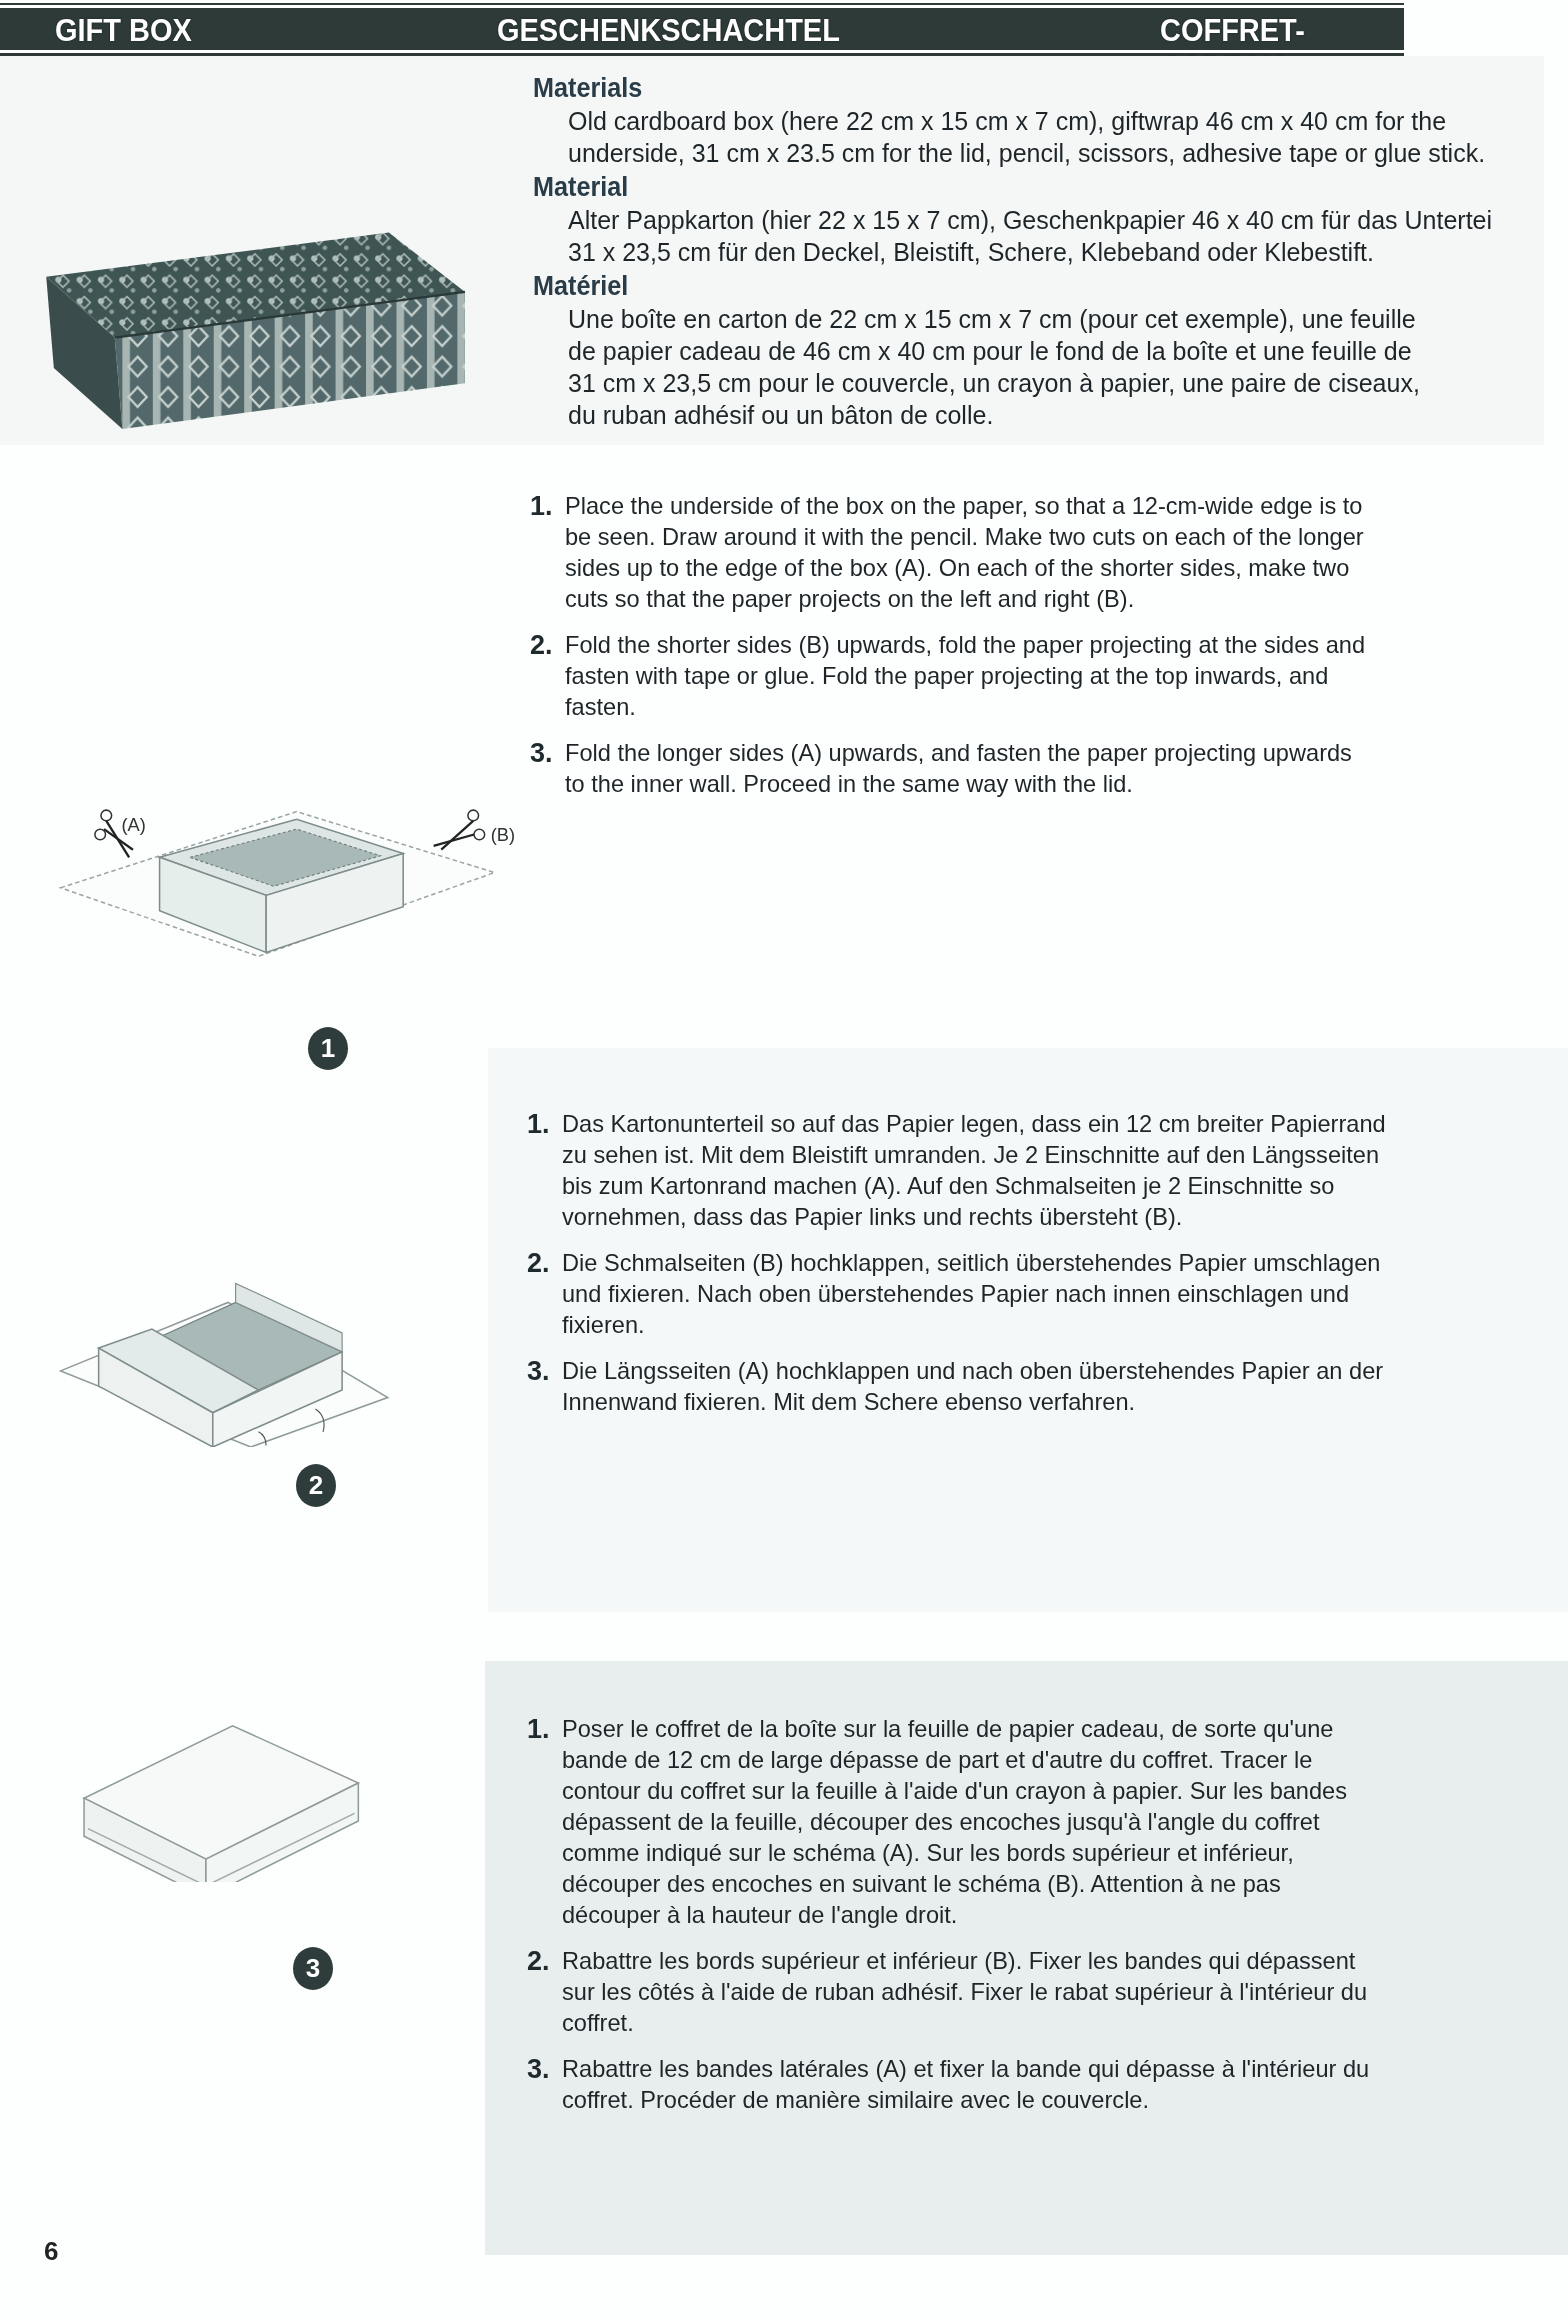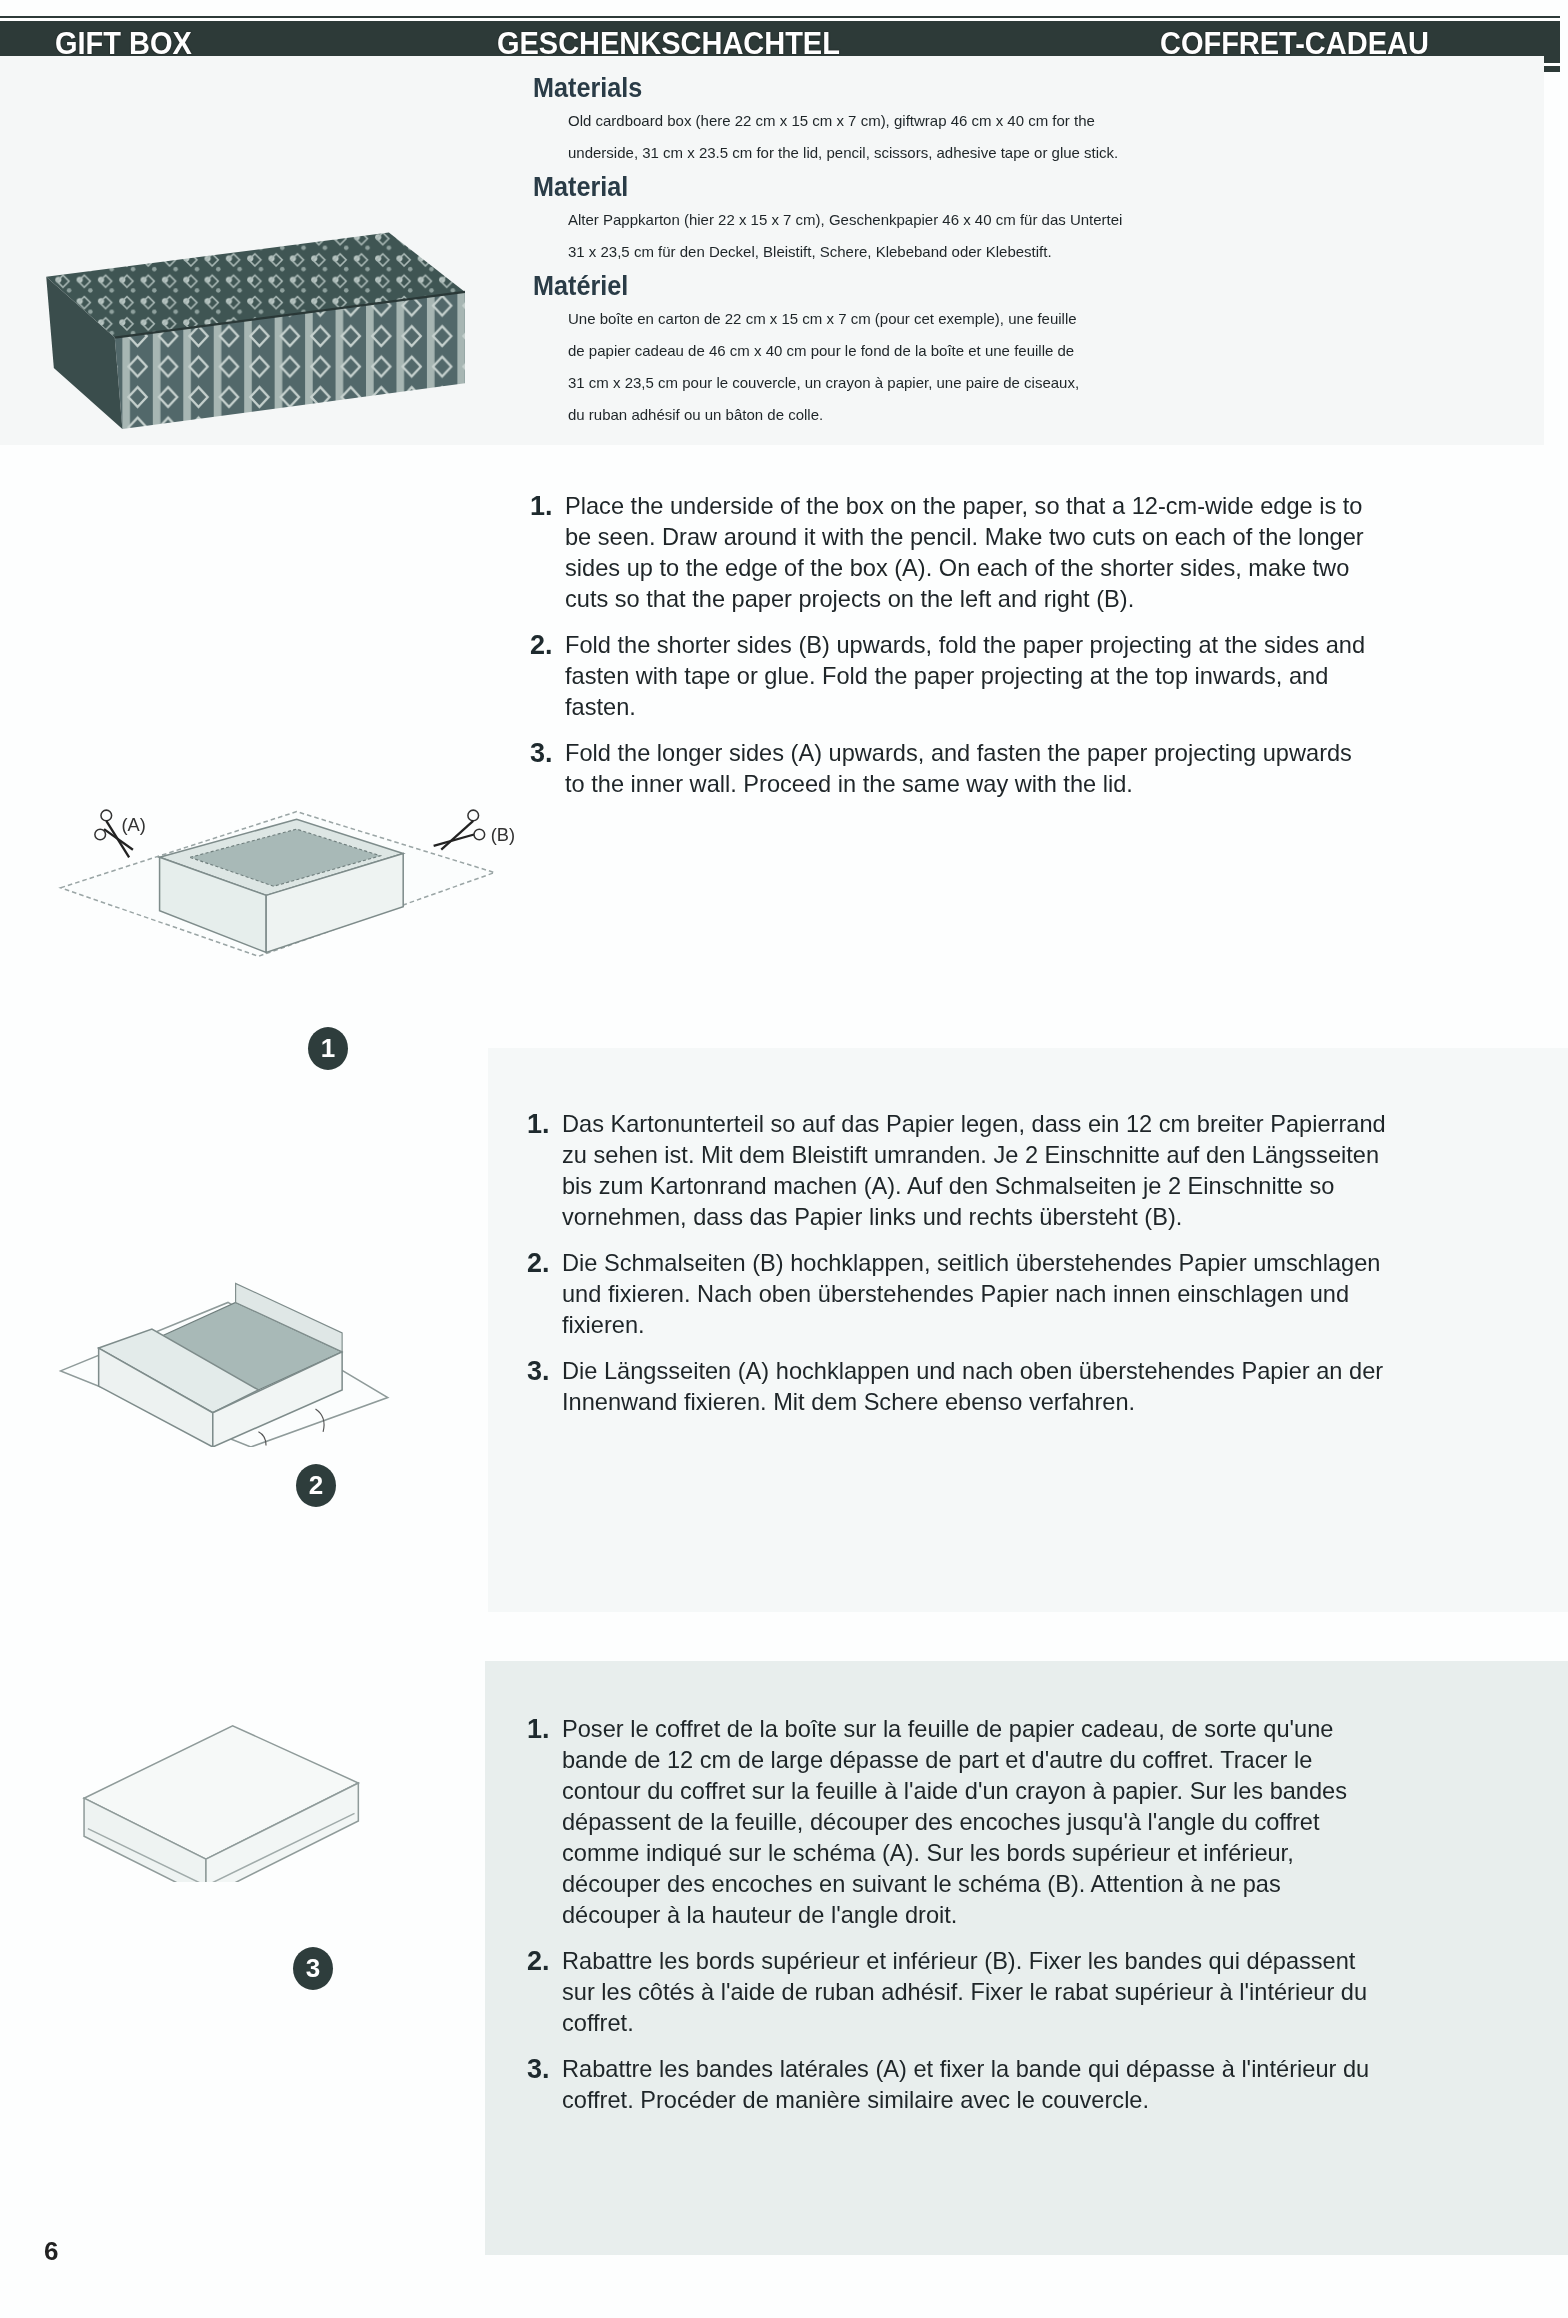--- a/index.html
+++ b/index.html
@@ -4,21 +4,21 @@
 <style>
   html, body { margin: 0; padding: 0; }
   body {
     width: 1568px; height: 2319px; position: relative; overflow: hidden;
     background: #fdfefe;
     font-family: "Liberation Sans", sans-serif;
     color: #1f2a2c;
   }
   
   .header {
-    position: absolute; left: 0; top: 16px; width: 1560px; height: 56px;
+    position: absolute; left: 0; top: 3px; width: 1404px; height: 56px;
     background: #2d3a38;
   }
   .header .rule-top { position: absolute; left: 0; top: 2.3px; width: 100%; height: 2.3px; background: #fff; }
   .header .rule-bot { position: absolute; left: 0; top: 47px; width: 100%; height: 3px; background: #fff; }
   .header .title {
     position: absolute; top: 9.1px; color: #fff; font-weight: bold;
     font-size: 30.5px; letter-spacing: 0px; line-height: 37px;
     text-shadow: 0 0 1.5px #111;
     transform: scaleX(0.95); transform-origin: left center;
   }
@@ -33,21 +33,21 @@
   }
   .product-photo {
     position: absolute; left: 30.5px; top: 175px; width: 434px; height: 198px;
   }
   .mat-block { position: absolute; left: 533px; width: 1036px; }
   .mat-head {
     font-weight: bold; font-size: 27.4px; color: #2a3c47; line-height: 34px;
     transform: scaleX(0.92); transform-origin: left center;
   }
   .mat-text {
-    padding-left: 35px; font-size: 15px; line-height: 32px; color: #1e2528;
+    padding-left: 35px; font-size: 25px; line-height: 32px; color: #1e2528;
     white-space: nowrap;
   }
 
   
   .section { position: absolute; }
   .sec-en { left: 0; top: 457px; width: 1568px; height: 564px; background: #fdfefe; }
   .sec-de { left: 488px; top: 1048px; width: 1080px; height: 564px; background: #f5f8f8; }
   .sec-fr { left: 485px; top: 1661px; width: 1083px; height: 594px; background: #e8eeed; }
 
   .steps { position: absolute; }

